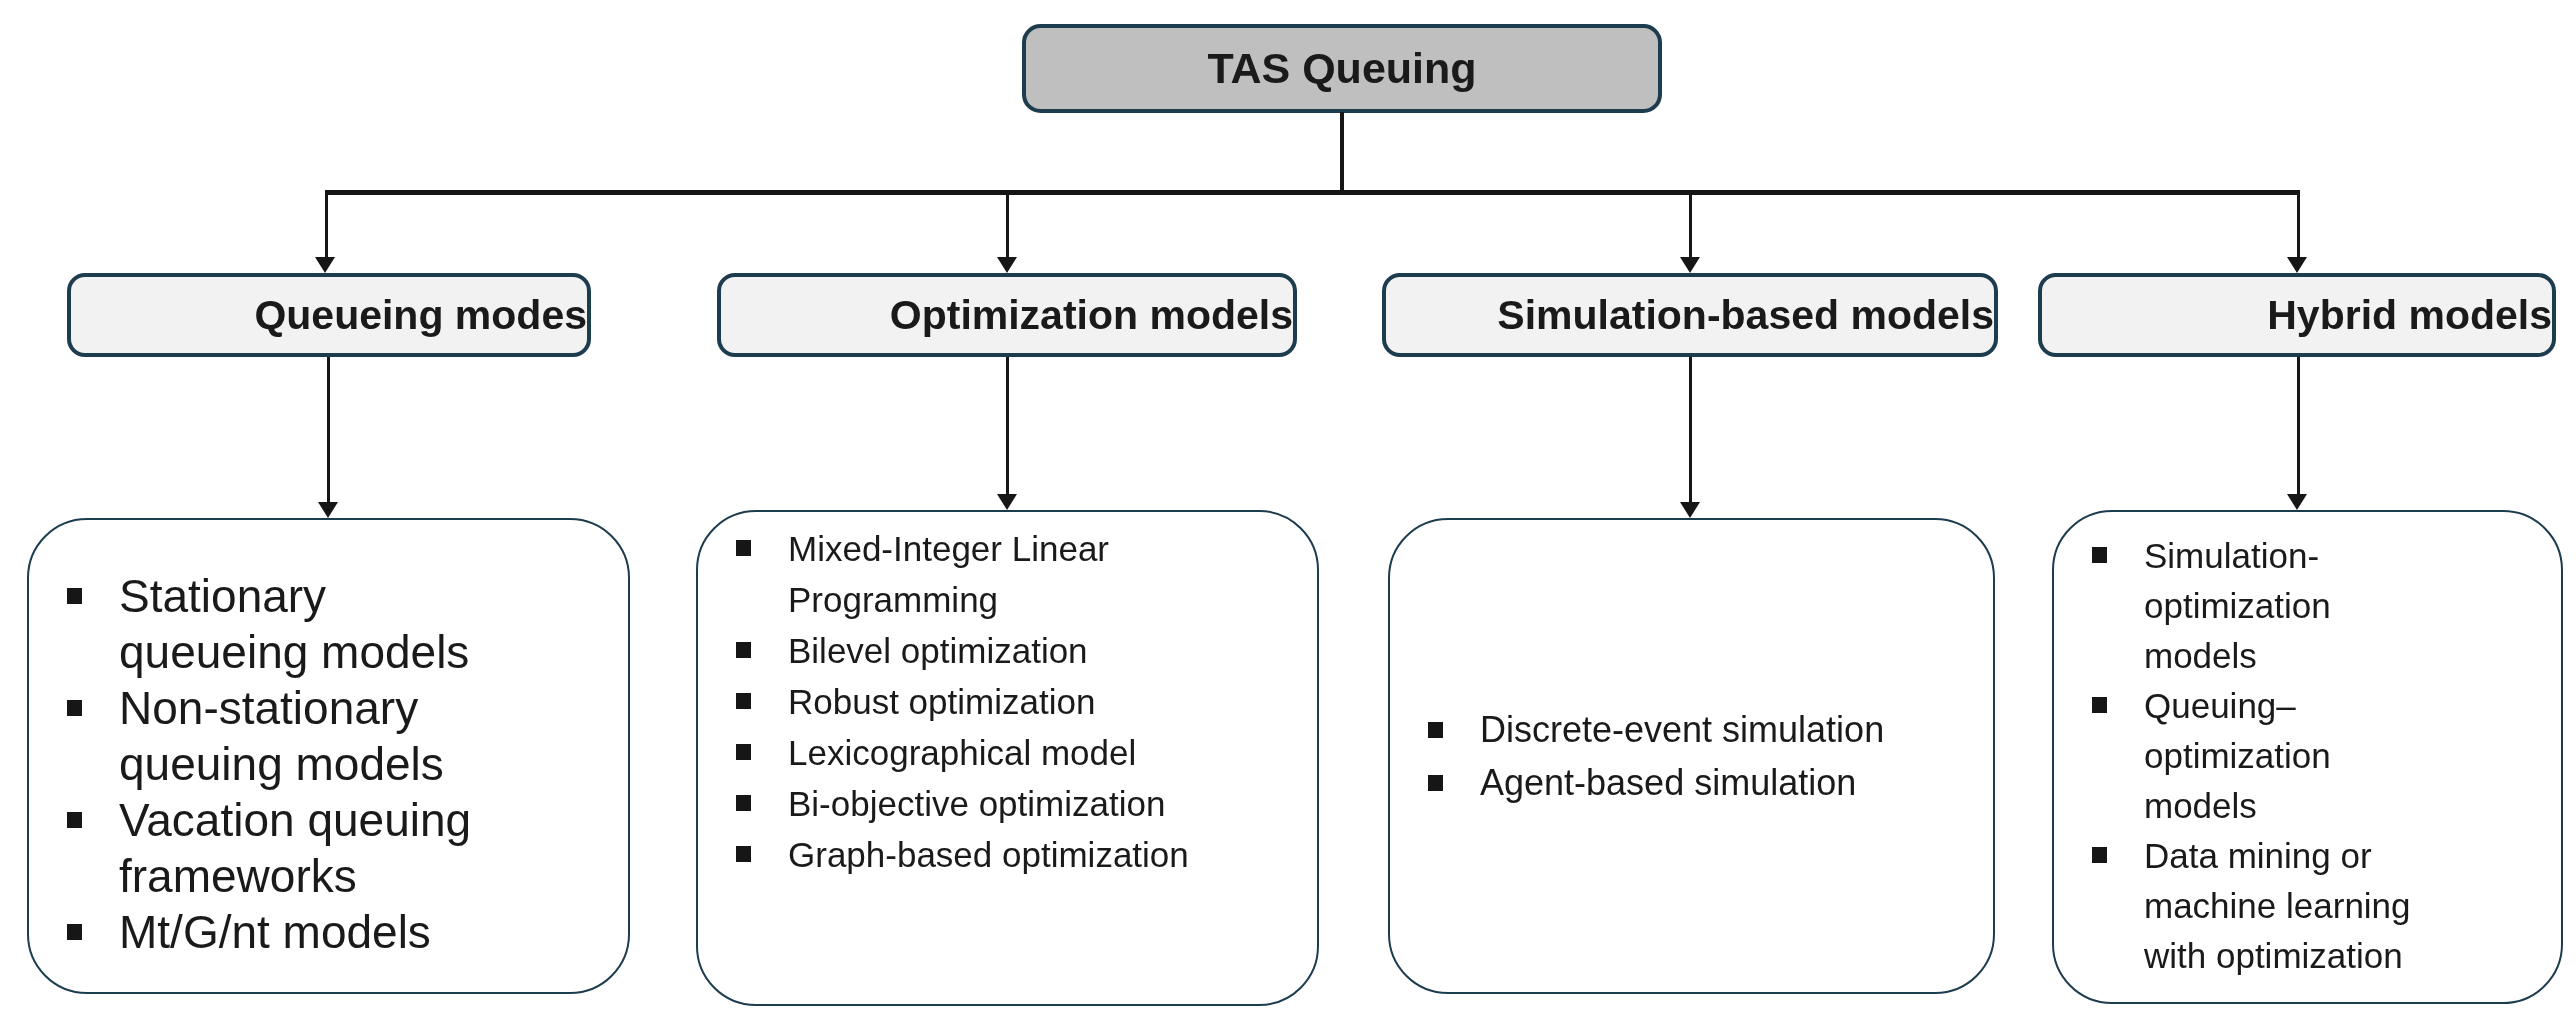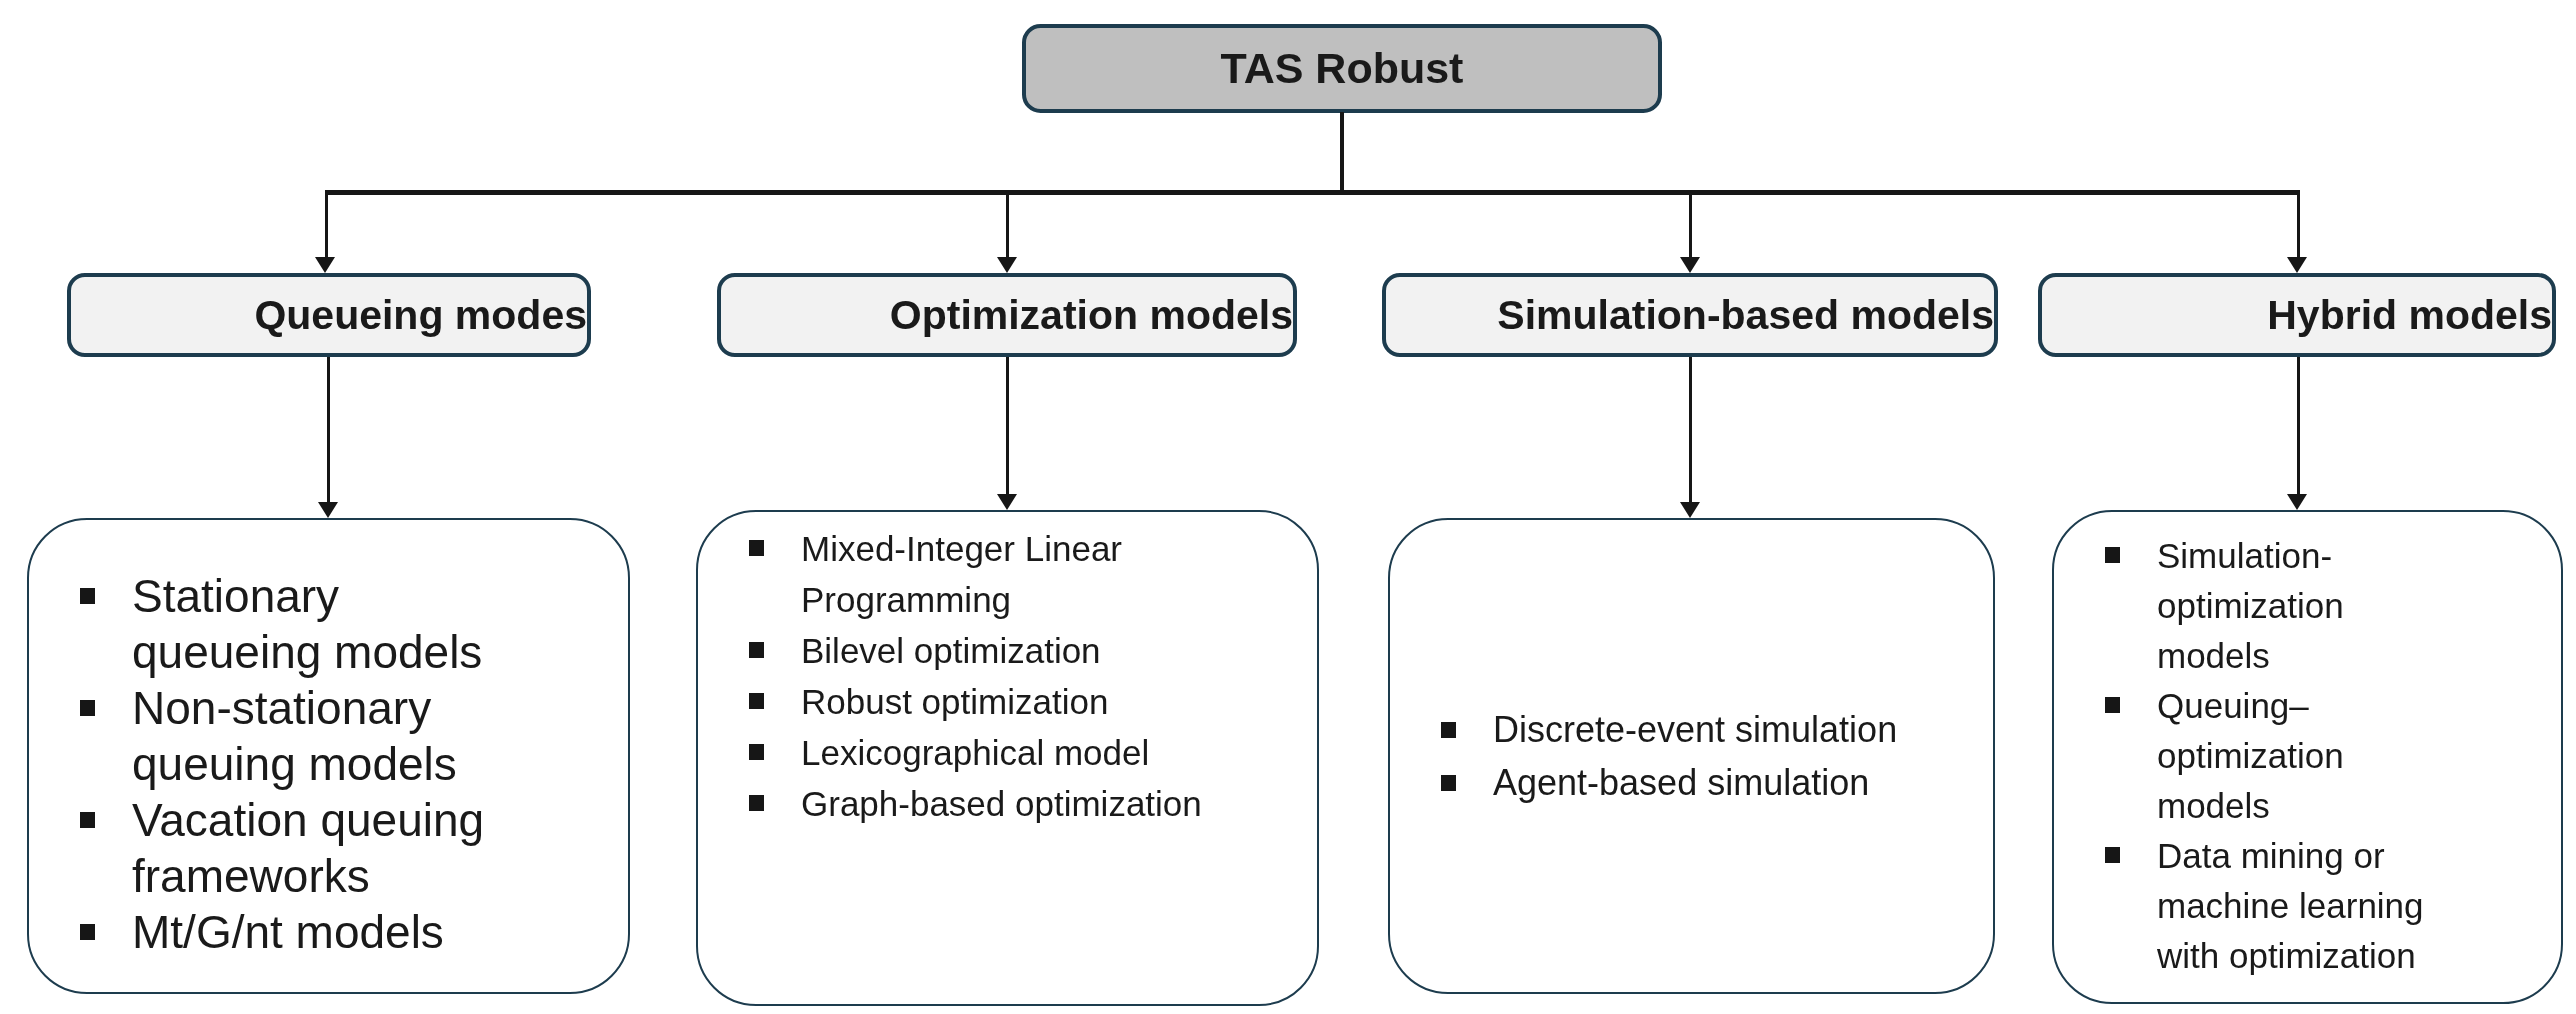--- a/index.html
+++ b/index.html
@@ -45,21 +45,21 @@
     border-radius:60px;
   }
   .leaf-box.v-center{display:flex;align-items:center;}
   .line{position:absolute;background:var(--line);}
   .arrowhead{
     position:absolute;width:0;height:0;
     border-left:10.6px solid transparent;
     border-right:10.6px solid transparent;
     border-top:16px solid var(--line);
   }
-  ul.bullets{list-style:none;margin:13px;padding:0;}
+  ul.bullets{list-style:none;margin:0;padding:0;}
   ul.bullets li{position:relative;padding-left:90px;}
   ul.bullets li::before{
     content:"";position:absolute;left:38px;width:14.6px;height:16px;
     background:var(--line);
   }
   
   ul.list-a{width:492px;margin-top:48px;font-size:46px;line-height:56px;}
   ul.list-a li::before{top:20px;}
   ul.list-b{width:519px;margin-top:10.6px;font-size:35px;line-height:51px;}
   ul.list-b li::before{top:17.3px;}
@@ -67,21 +67,21 @@
   ul.list-c li::before{top:18.6px;}
   ul.list-d{width:366px;margin-top:18.6px;font-size:35px;line-height:50px;}
   ul.list-d li::before{top:16.6px;}
 </style>
 </head>
 <body>
 
 <div class="stage">
 
   <div class="node root-box" style="left:1022px;top:24px;width:640px;height:89px;">
-    <span>TAS Robust</span>
+    <span>TAS Queuing</span>
   </div>
 
   <div class="line" style="left:1340px;top:112px;width:4px;height:80px;"></div>
   <div class="line" style="left:325px;top:190px;width:1975px;height:4.7px;"></div>
 
   <div class="line" style="left:325px;top:192px;width:2.7px;height:67px;"></div>
   <div class="arrowhead" style="left:315px;top:257px;"></div>
   <div class="line" style="left:327px;top:357px;width:2.7px;height:145px;"></div>
   <div class="arrowhead" style="left:318px;top:502px;"></div>
 
@@ -121,20 +121,21 @@
         <li>Mt/G/nt models</li>
       </ul>
   </div>
 
   <div class="leaf-box" style="left:696px;top:510px;width:623px;height:496px;">
     <ul class="bullets list-b">
         <li>Mixed-Integer Linear Programming</li>
         <li>Bilevel optimization</li>
         <li>Robust optimization</li>
         <li>Lexicographical model</li>
+        <li>Bi-objective optimization</li>
         <li>Graph-based optimization</li>
       </ul>
   </div>
 
   <div class="leaf-box" style="left:2052px;top:510px;width:511px;height:494px;">
     <ul class="bullets list-d">
         <li>Simulation-optimization models</li>
         <li>Queuing–optimization models</li>
         <li>Data mining or machine learning with optimization</li>
       </ul>

